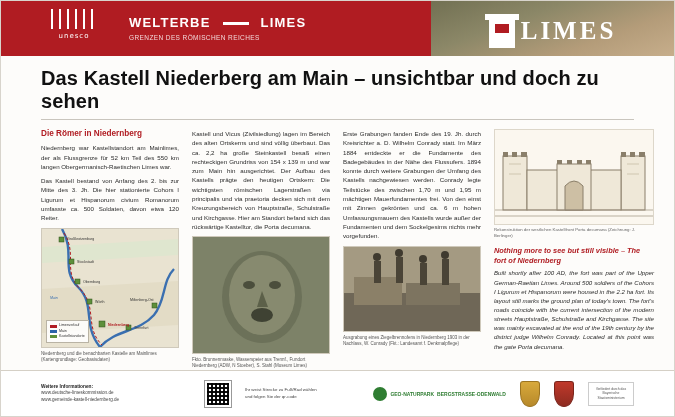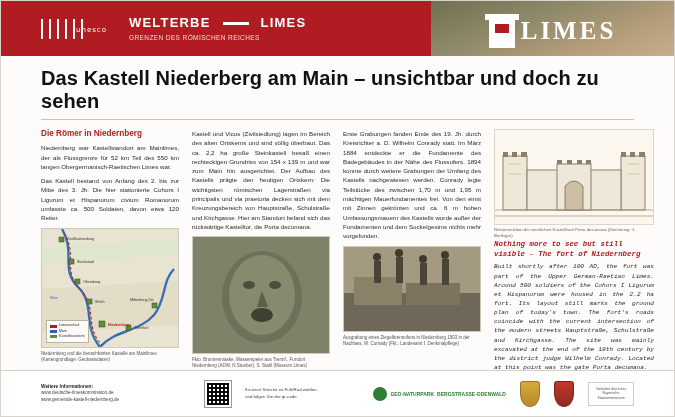--- a/index.html
+++ b/index.html
@@ -28,21 +28,21 @@
   }
   .header-left {
     flex: 0 0 430px;
     display: flex;
     align-items: center;
     padding-left: 40px;
     gap: 22px;
   }
   .unesco-logo {
     width: 66px; height: 40px;
-    display: flex; 
+    display: flex; flex-direction: column;
     align-items: center; justify-content: flex-start;
     color: #fff;
   }
   .unesco-lines {
     width: 46px; height: 20px;
     position: relative;
   }
   .unesco-lines i {
     position:absolute; top:0; bottom:0; width:2px; background:#fff;
   }
@@ -155,21 +155,21 @@
     width: 100%; height: 96px;
     background: #fbf7ef;
     border: 1px solid #ddd7ca;
     position: relative;
     overflow: hidden;
   }
   .ruin-illus svg { display:block; }
   .illus-cap {
     font-size: 4.3px; color:#666; margin-top:2px; line-height:1.3;
   }
-  .en-block { margin-top: 2px; font-family: Liberation Mono, monospace; }
+  .en-block { margin-top: 8px; }
   .en-title {
     font-size: 7.4px; font-weight: bold; font-style: italic; color:#b01c22;
     line-height:1.3; margin-bottom:3px;
   }
   .en-body {
     font-size: 6.1px; font-style: italic; line-height:1.5; color:#2b2b2b;
     text-align: justify;
   }
 
   

